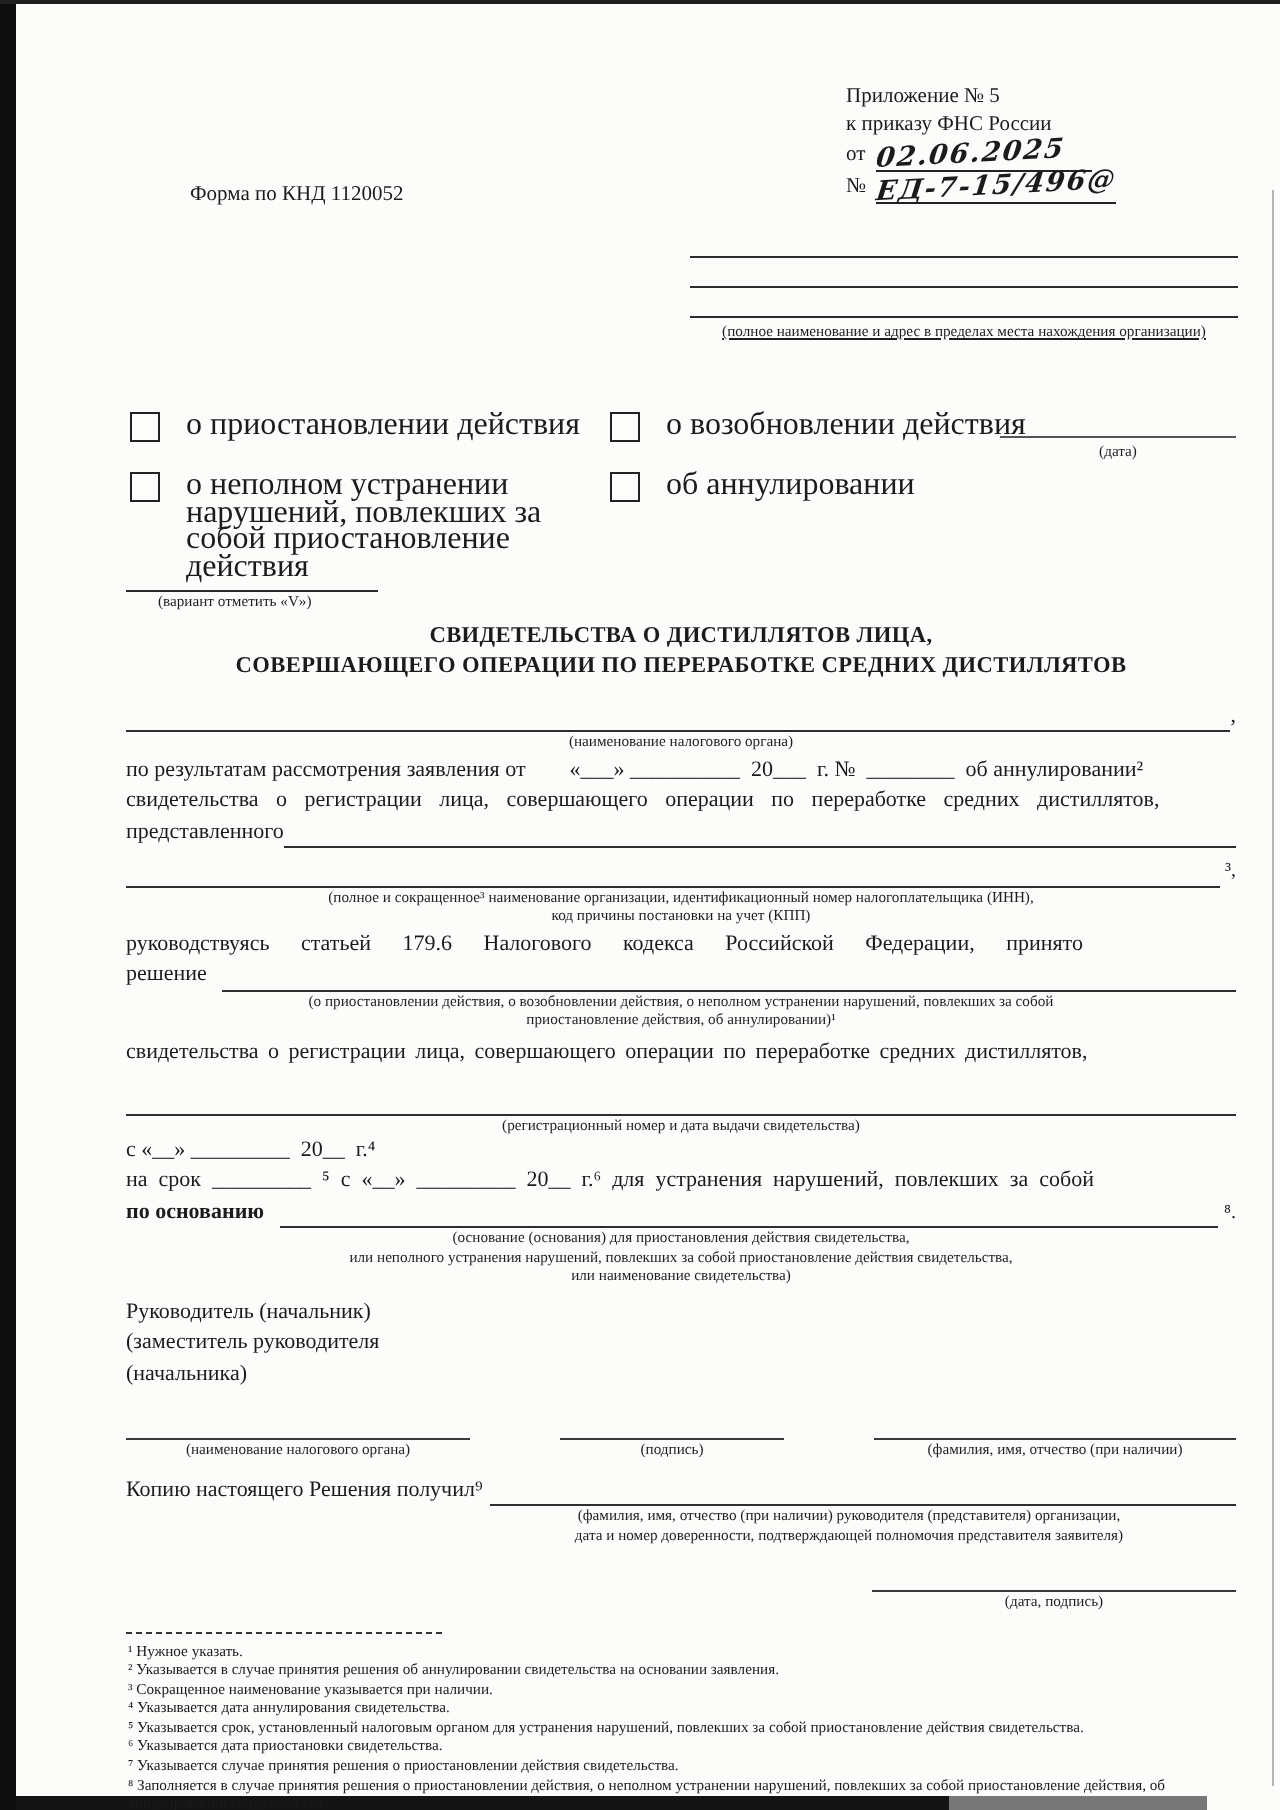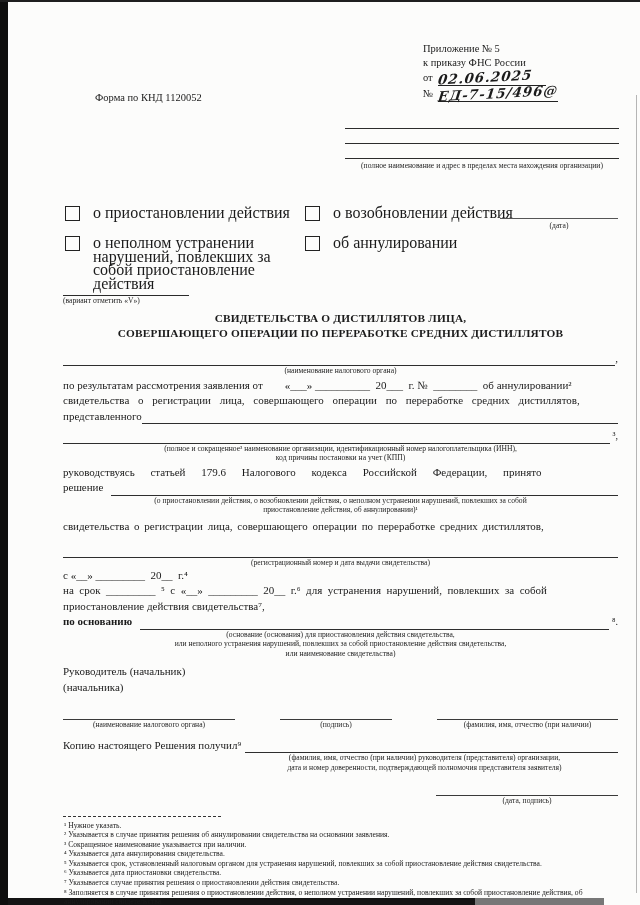--- a/index.html
+++ b/index.html
@@ -14,38 +14,38 @@
   
   .kndr{position:absolute;left:95px;top:92px;font-size:10.5px;}
   .annex{position:absolute;left:423px;top:42px;font-size:10.5px;line-height:14px;width:190px;}
   .annex-row{display:flex;align-items:center;}
   .hand-slot{display:inline-block;border-bottom:1.2px solid #222;margin-left:5px;min-width:108px;height:15px;}
   .hand{display:inline-block;font-family:"DejaVu Serif",serif;font-style:italic;font-weight:bold;
         font-size:13.5px;letter-spacing:1px;transform:rotate(-3deg) skewX(-10deg);white-space:nowrap;}
   .orgblock{position:absolute;left:345px;top:114px;width:274px;}
   .orgline{border-bottom:1.3px solid #2c2c2c;height:14px;}
   .cap{font-size:7.6px;color:#1e1e1e;text-align:center;line-height:9.5px;}
-  .orgcap{margin-top:2px;}
+  .orgcap{margin-top:2px;text-decoration:underline;}
   .decision-h{position:absolute;left:63px;right:22px;top:179px;text-align:center;
               font-weight:bold;font-size:12.5px;letter-spacing:.4px;}
   .decision-h .ul{width:46px;}
   
   .ul{display:inline-block;border-bottom:1.1px solid #2e2e2e;height:11px;vertical-align:baseline;}
   .flexline{display:flex;align-items:flex-end;}
   .grow{flex:1;}
   .main{position:absolute;left:63px;right:22px;top:202px;font-size:11px;line-height:15.5px;}
   
   .opts{position:relative;height:93px;}
   .cb{position:absolute;width:13px;height:13px;border:1.2px solid #222;background:#fdfdfc;}
   .optlab{position:absolute;font-size:16px;line-height:13.5px;}
   .dateline{position:absolute;right:0;top:16px;width:118px;border-bottom:1.1px solid #555;}
   .datecap{position:absolute;right:0;top:19px;width:118px;}
   .variant{margin-top:0;}
   .variant .rule{display:block;width:126px;border-top:1.4px solid #2a2a2a;}
-  .variant .cap{text-align:left;}
+  .variant .cap{text-align:left;margin-left:16px;}
   
   .subject{margin-top:5px;text-align:center;font-weight:bold;font-size:11.3px;line-height:15px;letter-spacing:.2px;}
   .pre{white-space:pre-wrap;}
   .sp1{word-spacing:6px;}
   .sp2{word-spacing:13px;}
   .sp3{word-spacing:2px;}
   .mt2{margin-top:2px;} .mt4{margin-top:4px;} .mt6{margin-top:6px;} .mt8{margin-top:8px;} .mt10{margin-top:10px;}
   .sup-tail{font-size:10px;margin-left:3px;}
   
   .sigrow{display:flex;margin-top:14px;}
@@ -143,32 +143,32 @@
     </div>
     <div class="cap">(о приостановлении действия, о возобновлении действия, о неполном устранении нарушений, повлекших за собой</div>
     <div class="cap">приостановление действия, об аннулировании)¹</div>
 
     <div class="pre sp3 mt4">свидетельства о регистрации лица, совершающего операции по переработке средних дистиллятов,</div>
     <div class="ul" style="display:block;margin-top:12px;"></div>
     <div class="cap">(регистрационный номер и дата выдачи свидетельства)</div>
 
     <div class="pre">с «__» _________  20__  г.⁴</div>
     <div class="pre">на  срок  _________  ⁵  с  «__»  _________  20__  г.⁶  для  устранения  нарушений,  повлекших  за  собой</div>
-    <div class="pre">приостановление действия свидетельства⁷,</div>
     <div class="flexline">
       <span style="margin-right:8px;font-weight:bold;">по основанию</span>
       <span class="ul grow"></span>
       <span class="sup-tail">⁸.</span>
     </div>
     <div class="cap">(основание (основания) для приостановления действия свидетельства,</div>
     <div class="cap">или неполного устранения нарушений, повлекших за собой приостановление действия свидетельства,</div>
     <div class="cap">или наименование свидетельства)</div>
 
     <div class="mt6">
       <div>Руководитель (начальник)</div>
+      <div>(заместитель руководителя</div>
       <div>(начальника)</div>
     </div>
 
     <div class="sigrow">
       <div class="sigcol1">
         <div class="sigline"></div>
         <div class="cap">(наименование налогового органа)</div>
       </div>
       <div class="sigcol2">
         <div class="sigline"></div>

